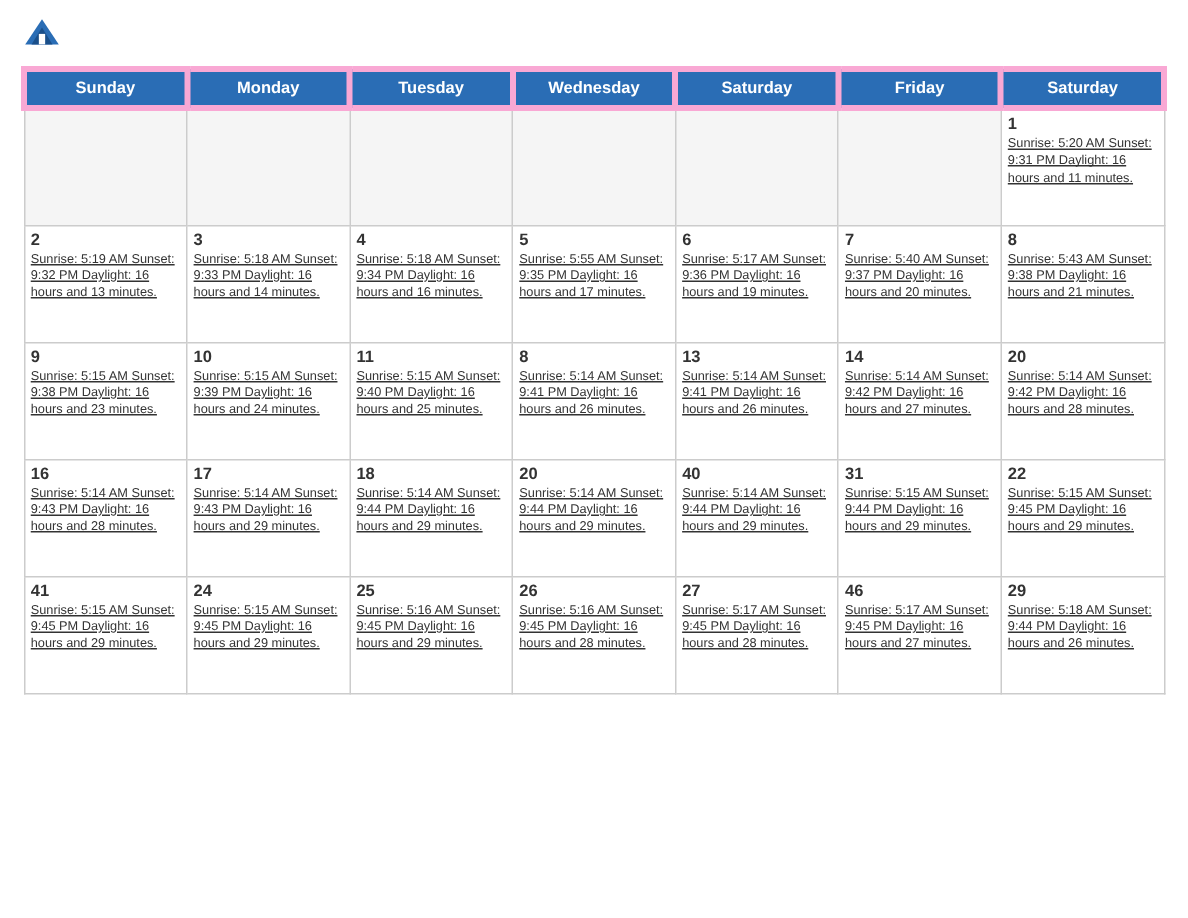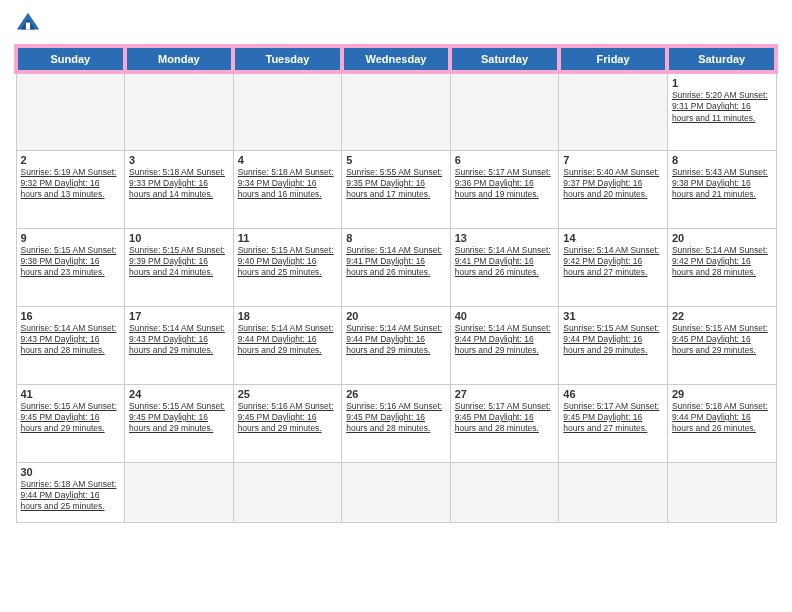--- a/index.html
+++ b/index.html
@@ -341,30 +341,15 @@
 and 27 minutes.</div>
           </td>
           <td>
             <span class="day-number">29</span>
             <div class="day-info">Sunrise: 5:18 AM
 Sunset: 9:44 PM
 Daylight: 16 hours
 and 26 minutes.</div>
           </td>
         </tr>
-        <tr>
-          <td class="last-row">
-            <span class="day-number">30</span>
-            <div class="day-info">Sunrise: 5:18 AM
-Sunset: 9:44 PM
-Daylight: 16 hours
-and 25 minutes.</div>
-          </td>
-          <td class="empty last-row"></td>
-          <td class="empty last-row"></td>
-          <td class="empty last-row"></td>
-          <td class="empty last-row"></td>
-          <td class="empty last-row"></td>
-          <td class="empty last-row"></td>
-        </tr>
       </tbody>
   </table>
 </div>
 
 </body></html>

